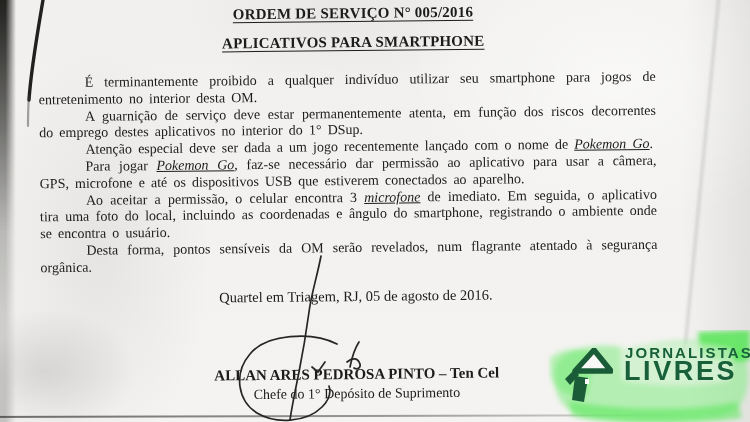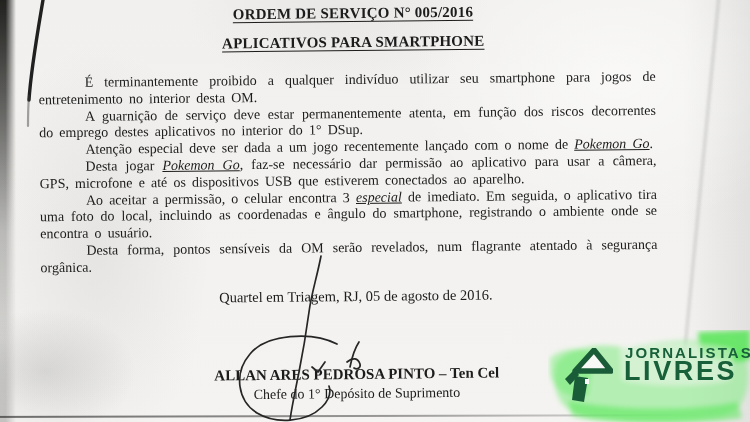--- a/index.html
+++ b/index.html
@@ -70,22 +70,22 @@
   <div class="crease"></div>
   <div class="bottom-line"></div>
 
   <div class="doc">
     <h1>ORDEM DE SERVIÇO N° 005/2016</h1>
     <h2>APLICATIVOS PARA SMARTPHONE</h2>
     <div class="body">
         <p class="para"><span>É terminantemente proibido a qualquer indivíduo utilizar seu smartphone para jogos de entretenimento no interior desta OM.</span></p>
         <p class="para"><span>A guarnição de serviço deve estar permanentemente atenta, em função dos riscos decorrentes do emprego destes aplicativos no interior do 1° DSup.</span></p>
         <p class="para"><span>Atenção especial deve ser dada a um jogo recentemente lançado com o nome de </span><span class="it">Pokemon Go</span><span>.</span></p>
-        <p class="para"><span>Desta jogar </span><span class="it">Pokemon Go</span><span>, faz-se necessário dar permissão ao aplicativo para usar a câmera, GPS, microfone e até os dispositivos USB que estiverem conectados ao aparelho.</span></p>
-        <p class="para"><span>Ao aceitar a permissão, o celular encontra 3 </span><span class="it">especial</span><span> de imediato. Em seguida, o aplicativo tira uma foto do local, incluindo as coordenadas e ângulo do smartphone, registrando o ambiente onde se encontra o usuário.</span></p>
+        <p class="para"><span>Para jogar </span><span class="it">Pokemon Go</span><span>, faz-se necessário dar permissão ao aplicativo para usar a câmera, GPS, microfone e até os dispositivos USB que estiverem conectados ao aparelho.</span></p>
+        <p class="para"><span>Ao aceitar a permissão, o celular encontra 3 </span><span class="it">microfone</span><span> de imediato. Em seguida, o aplicativo tira uma foto do local, incluindo as coordenadas e ângulo do smartphone, registrando o ambiente onde se encontra o usuário.</span></p>
         <p class="para"><span>Desta forma, pontos sensíveis da OM serão revelados, num flagrante atentado à segurança orgânica.</span></p>
       </div>
     <div class="dateline">Quartel em Triagem, RJ, 05 de agosto de 2016.</div>
     <div class="sig-block">
       <div class="sig-name">ALLAN ARES PEDROSA PINTO – Ten Cel</div>
       <div class="sig-role">Chefe do 1° Depósito de Suprimento</div>
     </div>
   </div>
 
   <svg class="signature" width="750" height="422" viewBox="0 0 750 422">

